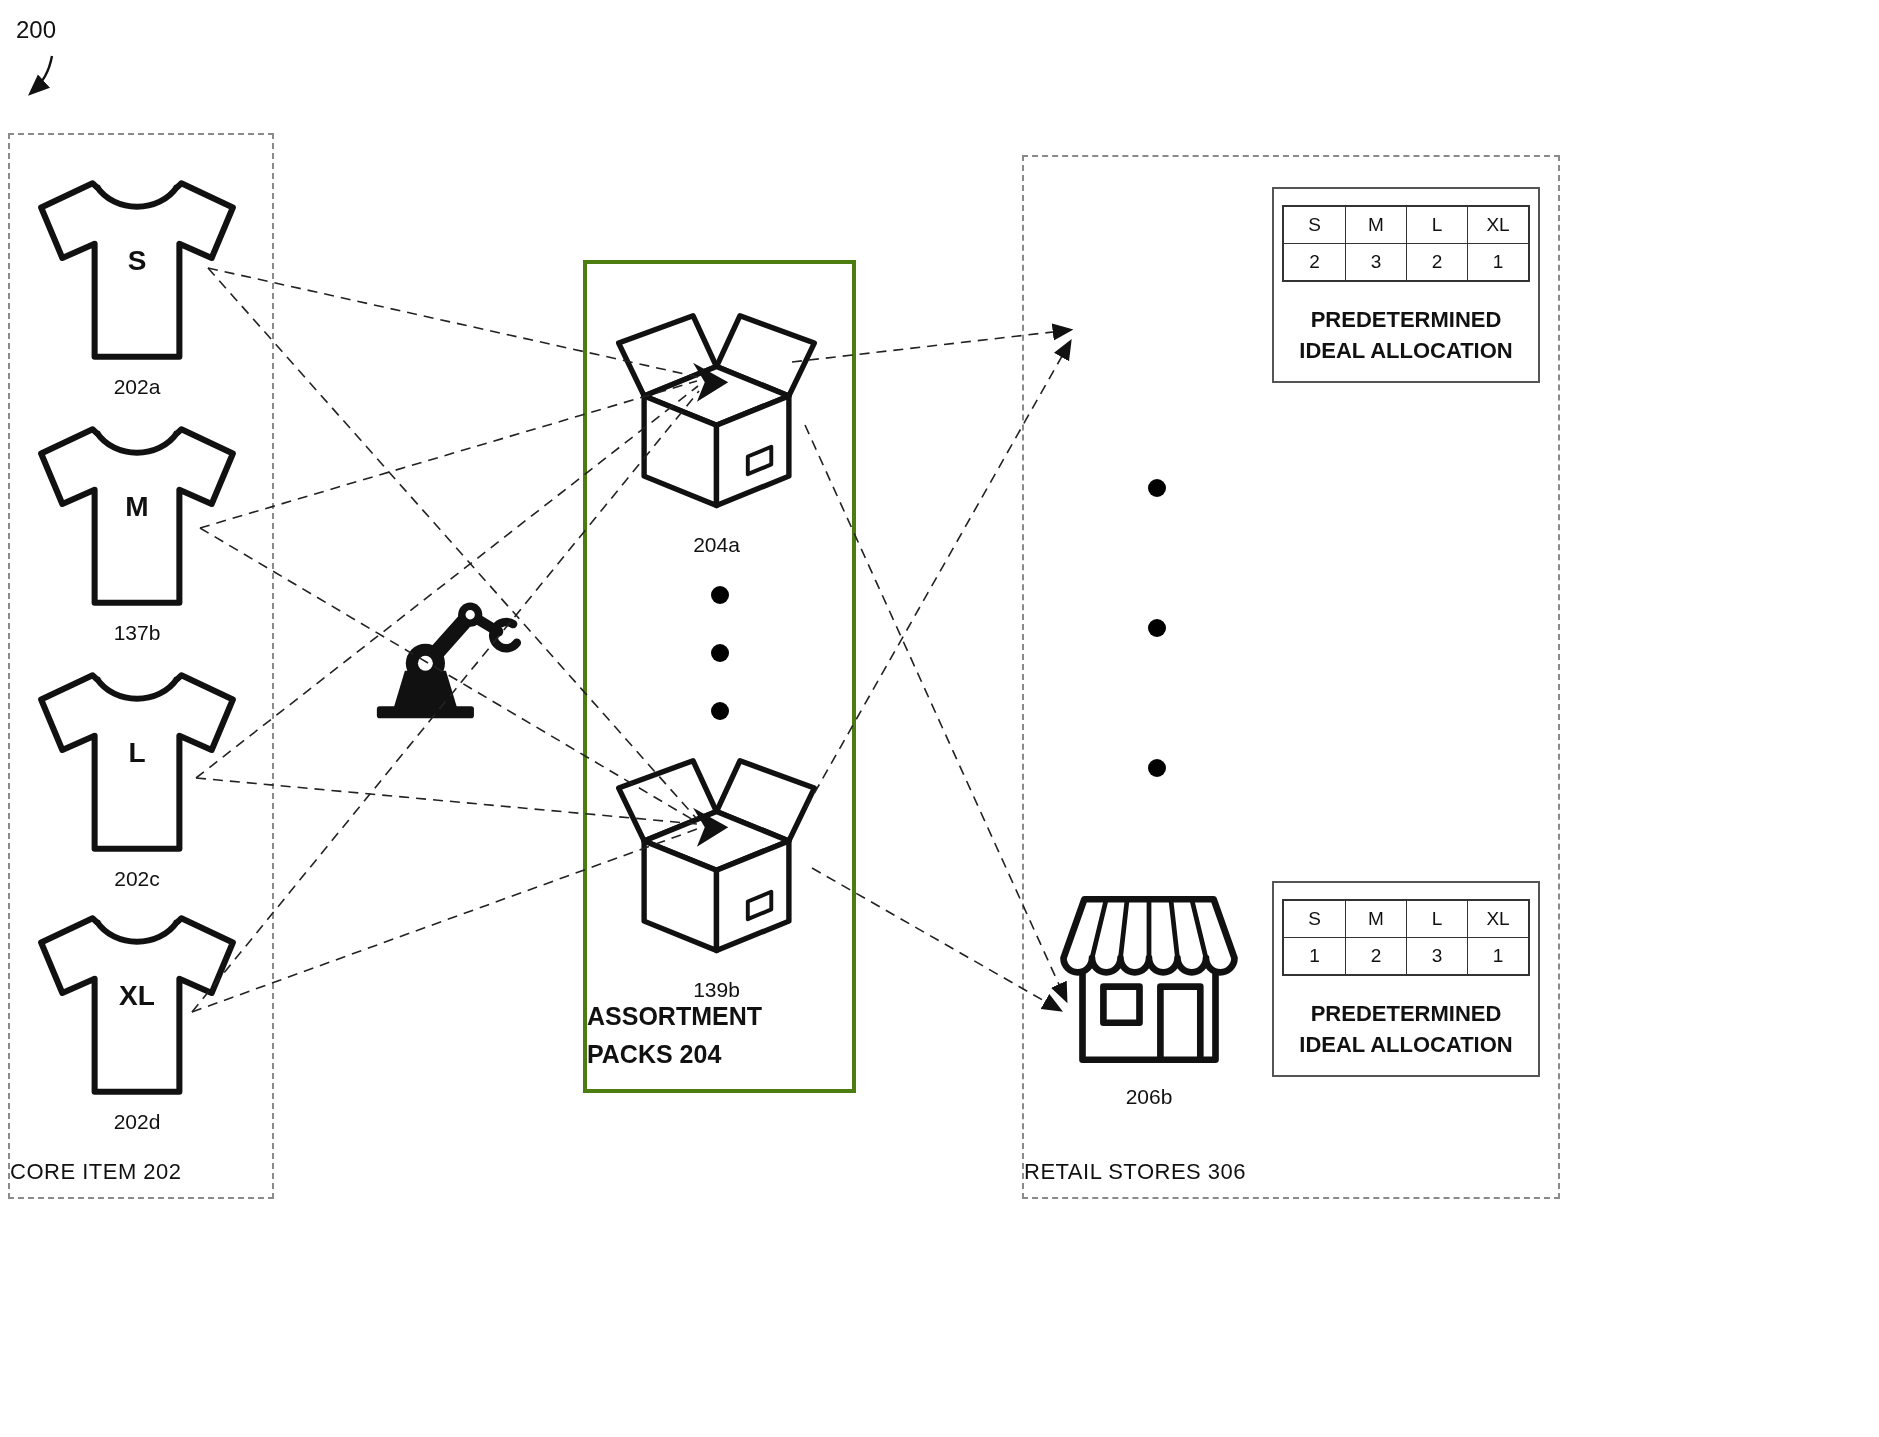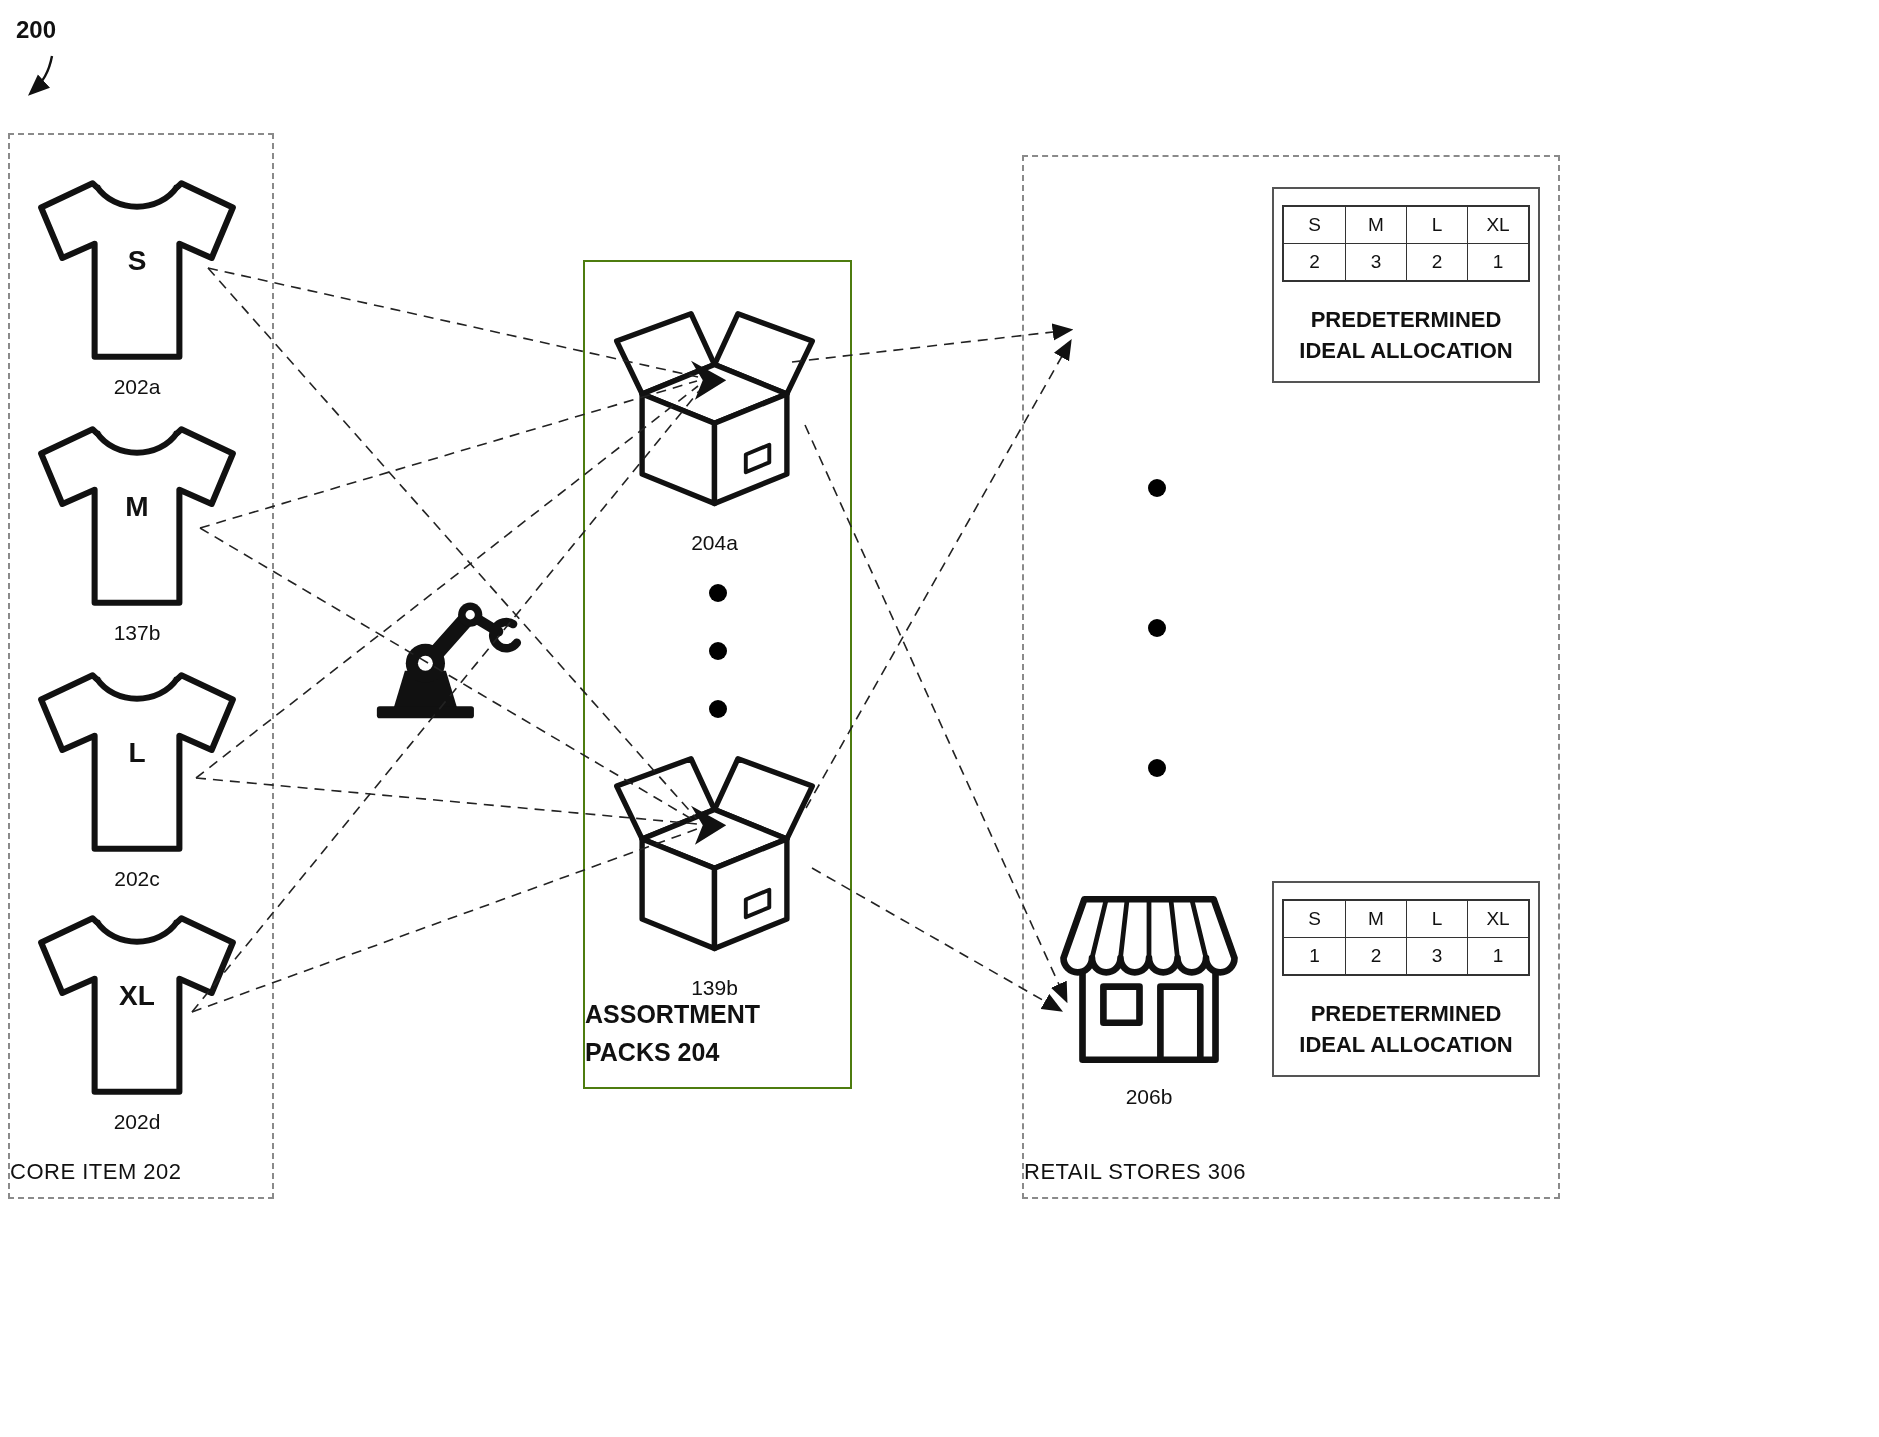--- a/index.html
+++ b/index.html
@@ -1,26 +1,26 @@
 <!DOCTYPE html>
 <html><head>
 <meta charset="utf-8">
 <style>
   html,body{margin:0;padding:0;background:#fff;}
   body{font-family:"Liberation Sans", sans-serif;color:#111;}
   .canvas{position:relative;width:1879px;height:1437px;background:#fff;overflow:hidden;}
 
   .panel{position:absolute;background:#fff;}
   .panel.dashed{border:2px dashed #8a8a8a;}
-  .panel.solid{border:2px solid #4d7c0f;text-decoration:underline;}
+  .panel.solid{border:4px solid #4d7c0f;text-decoration:underline;}
   .panel-title{position:absolute;left:0;right:0;bottom:12px;text-align:left;
     font-size:22px;font-weight:400;letter-spacing:.5px;}
 
   
-  .fig-ref{position:absolute;left:16px;top:16px;font-size:24px;font-weight:700;}
+  .fig-ref{position:absolute;left:16px;top:16px;font-size:24px;font-weight:400;}
   .fig-arrow{position:absolute;left:22px;top:52px;}
 
   
   .shirt{position:absolute;left:16px;width:222px;text-align:center;}
   .shirt svg{display:block;width:222px;height:212px;}
   .shirt .shirt-size{position:absolute;top:88px;left:0;right:0;font-size:28px;font-weight:700;}
   .ref-label{font-size:21px;margin-top:6px;}
   .ln{fill:#fff;stroke:#111;stroke-width:6;stroke-linejoin:round;}
 
   

